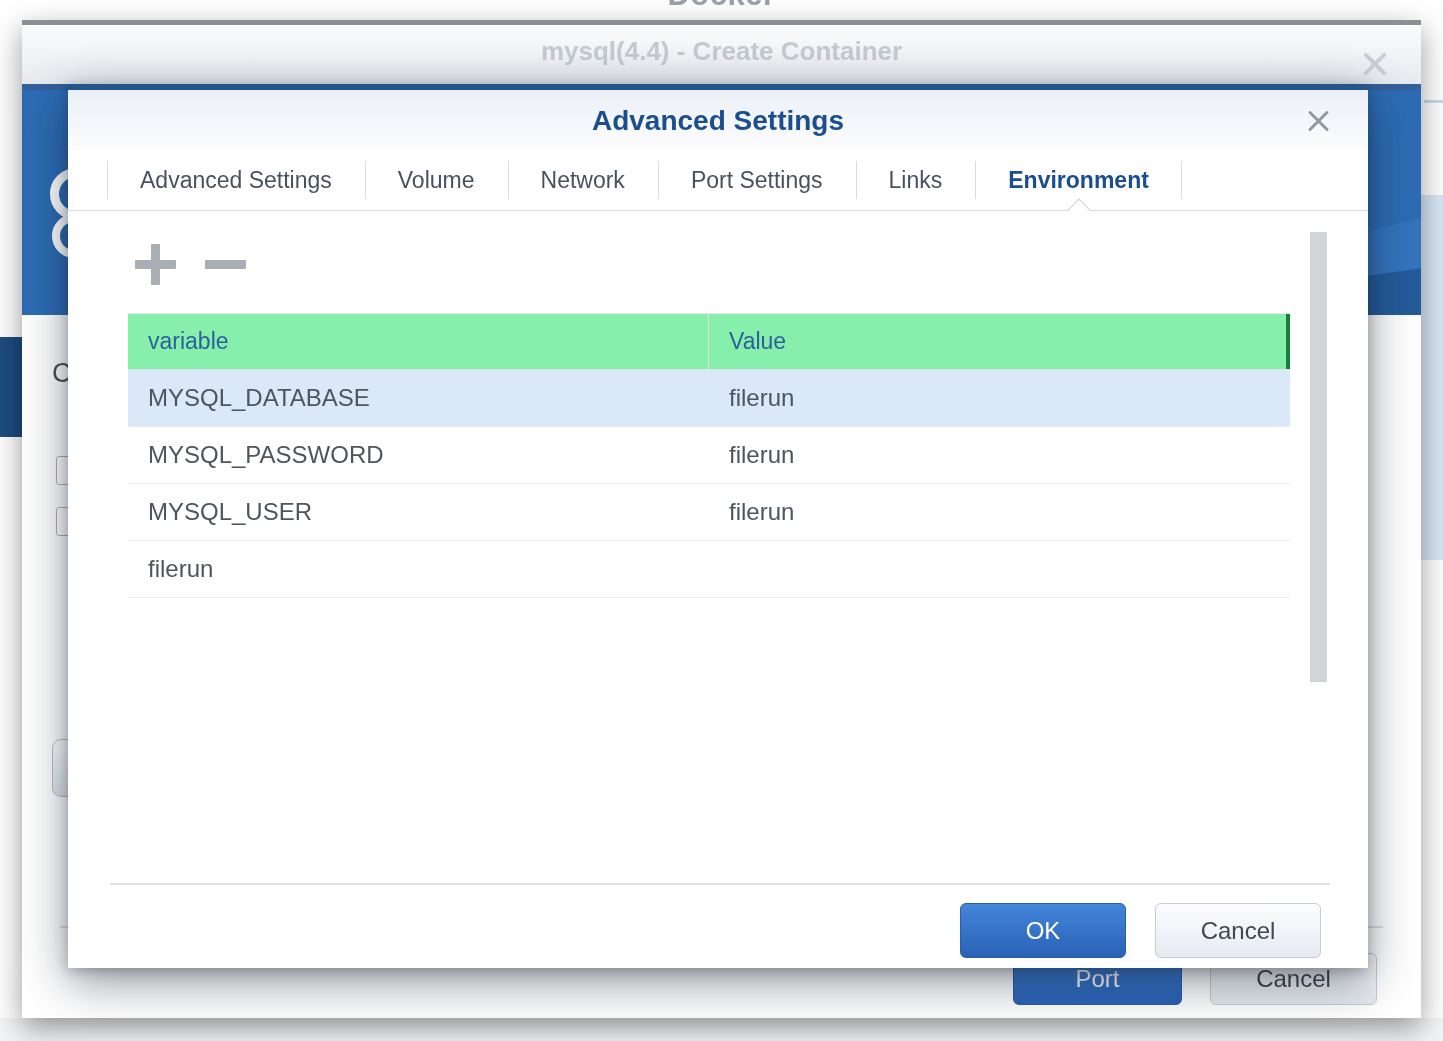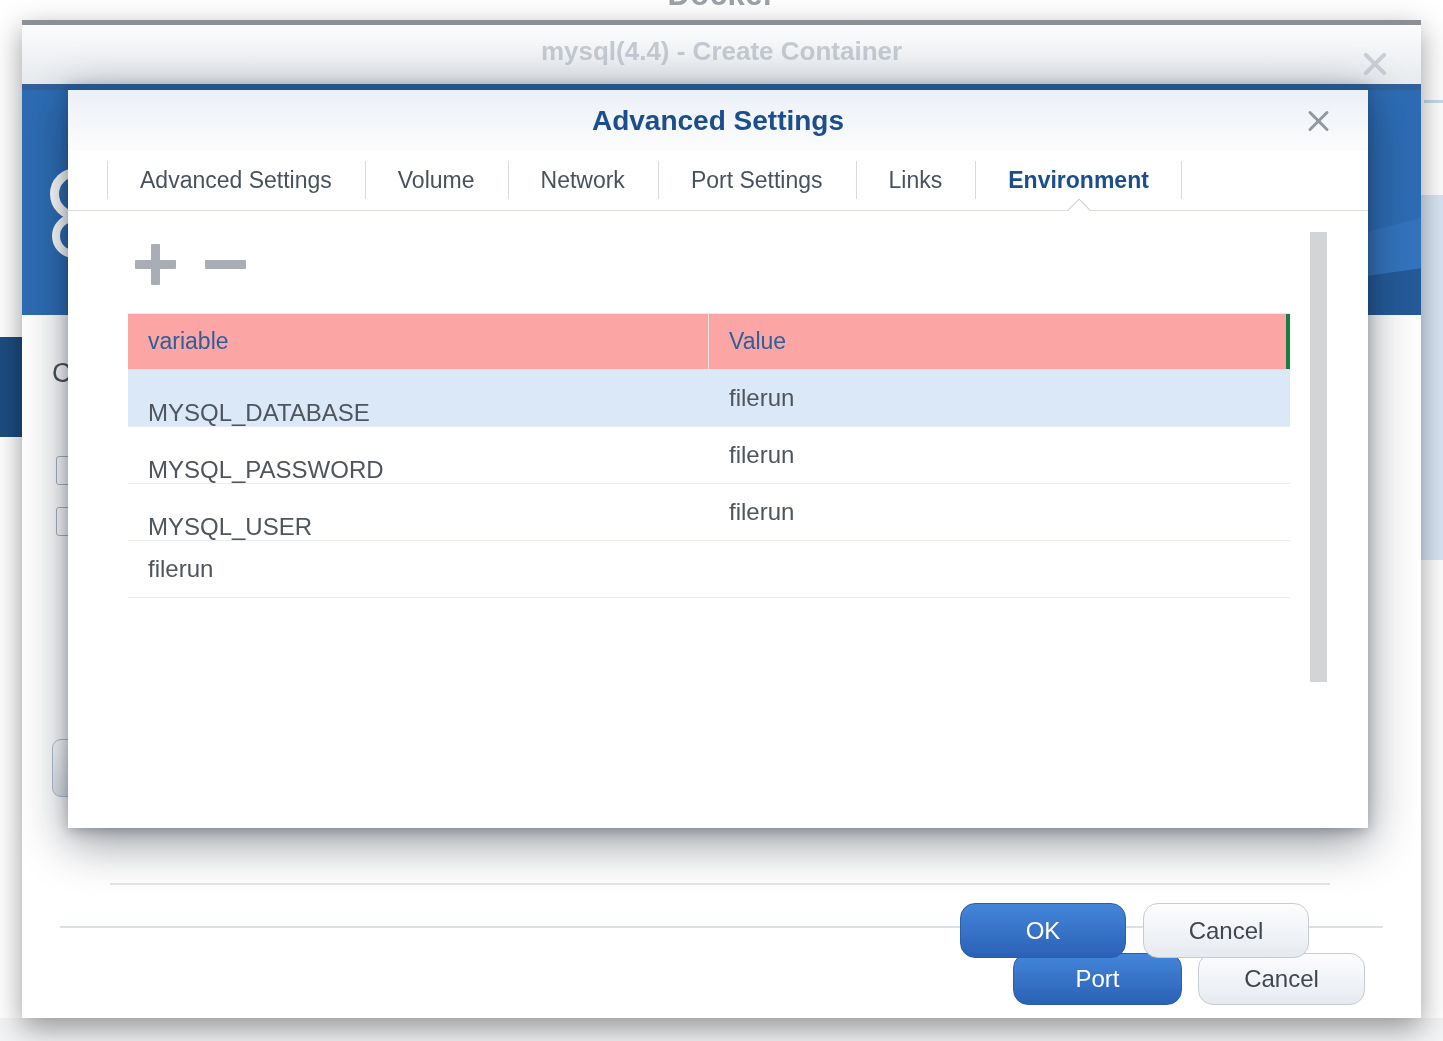--- a/index.html
+++ b/index.html
@@ -49,47 +49,47 @@
   .dlg-checkbox{width:26px;height:27px;border:1px solid #a9b4c1;border-radius:3px;background:#fff;}
   .cb1{left:34px;top:436px;}
   .cb2{left:34px;top:487px;}
   .dlg-partial-button{
     left:30px;top:719px;width:62px;height:56px;border:1px solid #b1c0d1;border-radius:9px;
     background:linear-gradient(180deg,#fefefe 0%,#dfe5eb 100%);
   }
   .dlg-footer-line{left:38px;top:906px;width:1323px;height:2px;background:#dce1e7;}
 
   .btn{
-    border-radius:15px;text-align:center;cursor:default;
+    border-radius:6px;text-align:center;cursor:default;
     display:flex;align-items:center;justify-content:center;
   }
   .btn-primary{
     background:linear-gradient(180deg,#4486da 0%,#2a61b5 100%);
     color:#ffffff;border:1px solid #2a5ea8;
   }
   .btn-light{
     background:linear-gradient(180deg,#fdfdfe 0%,#e6eaf0 100%);
-    color:#3f4750;border:1px solid #c4ccd6;
+    color:#3f4750;border:1px solid #c4ccd6;margin-left:12px;
   }
   .dlg-next{left:991px;top:933px;width:167px;height:50px;font-size:24px;}
   .dlg-cancel{left:1176px;top:933px;width:165px;height:50px;font-size:24px;}
 
   
   .x-icon{display:block;}
   .x-icon i{position:absolute;left:0;top:50%;width:100%;border-radius:2px;}
   .dlg-close{left:1338px;top:31px;width:30px;height:26px;}
   .dlg-close i{height:4px;background:#c9cfd6;}
   .modal-close{left:1237px;top:23px;width:27px;height:27px;}
   .modal-close i{height:3px;background:#9098a1;}
   .x-icon i.b1{transform:translateY(-50%) rotate(45deg);}
   .x-icon i.b2{transform:translateY(-50%) rotate(-45deg);}
 
   
   .modal{
-    left:68px;top:84px;width:1300px;height:744px;background:#ffffff;
+    left:68px;top:84px;width:1300px;height:884px;background:#ffffff;
     box-shadow:0 14px 45px rgba(10,20,35,.45),0 3px 12px rgba(10,20,35,.25);
   }
   .m-top{left:0;top:0;width:100%;height:6px;background:#24568c;}
   .m-header{left:0;top:6px;width:100%;height:60px;
     background:linear-gradient(180deg,#ecf0f6 0%,#fbfcfd 100%);}
   .m-title{left:0;right:0;top:6px;height:60px;line-height:62px;text-align:center;
     font-size:28px;font-weight:bold;color:#1b4e8c;}
   .m-tabbar{
     left:0;top:66px;width:100%;height:61px;border-bottom:1px solid #d9dde2;
     display:flex;align-items:stretch;padding-left:39px;box-sizing:border-box;
@@ -107,27 +107,27 @@
     transform:translateX(-50%) rotate(45deg);z-index:3;
   }
 
   .m-toolbar{left:0;top:127px;width:100%;height:86px;}
   .icon-plus{left:67px;top:33px;width:41px;height:41px;}
   .icon-plus .h,.icon-minus .h{position:absolute;left:0;top:16px;width:41px;height:9px;background:#a9aeb5;border-radius:1px;}
   .icon-plus .v{position:absolute;left:16px;top:0;width:9px;height:41px;background:#a9aeb5;border-radius:1px;}
   .icon-minus{left:137px;top:33px;width:41px;height:41px;}
 
   .m-table{left:60px;top:229px;width:1162px;}
-  .t-head{display:flex;height:55px;border-top:1px solid #e6eaee;border-bottom:1px solid #e0e4e9;background:#fca5a5;justify-content:space-between;}
+  .t-head{display:flex;height:55px;border-top:1px solid #e6eaee;border-bottom:1px solid #e0e4e9;background:#86efac;justify-content:space-between;}
   .t-head .c1{width:581px;border-right:1px solid #e0e4e9;box-sizing:border-box;}
   .t-head .c2{flex:1;border-right:4px solid #15803d;box-sizing:border-box;}
   .t-head .cell{line-height:55px;padding-left:20px;font-size:23px;color:#2d5f9b;}
   .t-row{display:flex;height:56px;border-bottom:1px solid #e9edf1;font-size:24px;color:#4e555d;}
   .t-row.selected{background:#dbe8f8;}
-  .t-row .c1{width:581px;box-sizing:border-box;margin-top:15px;}
+  .t-row .c1{width:581px;box-sizing:border-box;}
   .t-row .c2{flex:1;box-sizing:border-box;}
   .t-row .cell{line-height:56px;padding-left:20px;white-space:nowrap;overflow:hidden;}
 
   .m-scrollthumb{left:1242px;top:148px;width:17px;height:450px;background:#d3d4d6;}
   .m-footer-line{left:42px;top:799px;width:1220px;height:2px;background:#dde2e8;}
   .m-ok{left:892px;top:819px;width:164px;height:53px;font-size:24px;}
   .m-cancel{left:1075px;top:819px;width:164px;height:53px;font-size:24px;}
 </style>
 </head>
 <body>

